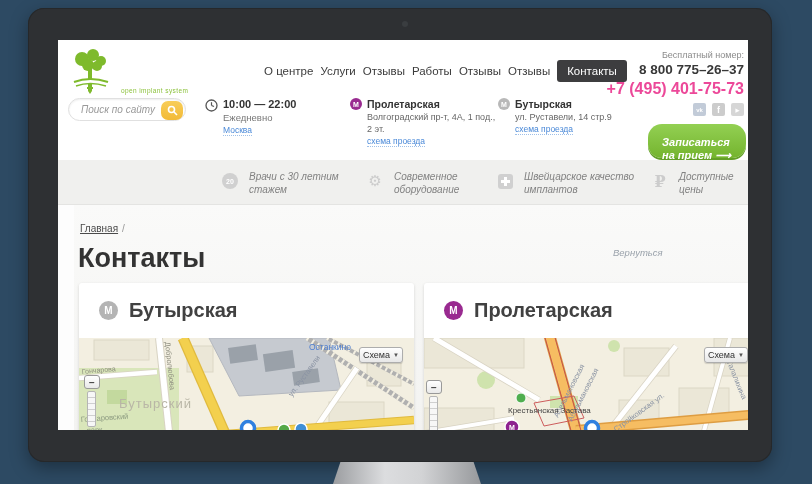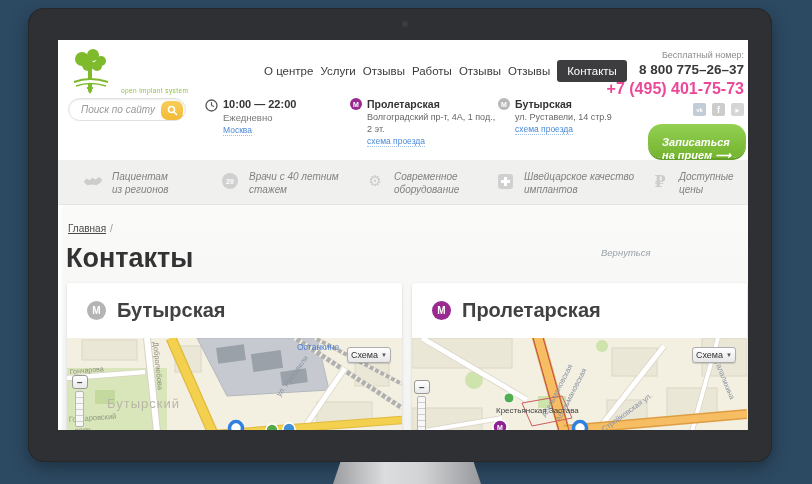--- a/index.html
+++ b/index.html
@@ -68,21 +68,21 @@
   .fi { width:20px; height:20px; display:flex; align-items:center; justify-content:center; }
   .fi-badge { width:16px; height:16px; border-radius:50%; background:#d0d0d0; color:#fff; font-size:7px; font-weight:bold;
               display:flex; align-items:center; justify-content:center; }
   .fi-gear { font-size:15px; color:#cccccc; }
   .fi-swiss { width:15px; height:15px; border-radius:3px; background:#d0d0d0; position:relative; }
   .fi-swiss:before { content:""; position:absolute; left:6px; top:3px; width:3px; height:9px; background:#fff; }
   .fi-swiss:after { content:""; position:absolute; left:3px; top:6px; width:9px; height:3px; background:#fff; }
   .fi-rub { font-family:"DejaVu Serif", serif; font-size:16px; font-weight:bold; color:#cccccc; }
 
   
-  .content { position:absolute; left:4px; top:165px; width:690px; height:225px;
+  .content { position:absolute; left:16px; top:165px; width:690px; height:225px;
              background:linear-gradient(#fafaf9,#f3f3f1); }
   .crumb { position:absolute; left:6px; top:18px; font-size:10px; color:#4a4a4a; }
   .crumb a { color:#4a4a4a; text-decoration:underline; cursor:pointer; }
   .crumb-sep { color:#999; margin-left:4px; }
   .back-link { position:absolute; left:539px; top:42px; font-style:italic; font-size:9.5px; color:#9aa2ab; cursor:pointer; }
   .page-title { position:absolute; left:4px; top:38px; font-size:27px; font-weight:bold; color:#333; }
 
   .cards { position:absolute; left:5px; top:78px; width:680px; display:flex; gap:10px; }
   .card { width:335px; background:#fff; border-radius:3px 3px 0 0; box-shadow:0 1px 3px rgba(0,0,0,.15); overflow:hidden; }
   .card-head { position:relative; height:55px; }
@@ -194,33 +194,25 @@
       </div>
 
       <div class="cta">
         <span>Записаться</span><br>
         <span>на прием</span>
         <span>⟶</span>
       </div>
     </div>
 
     <div class="features">
-      <div class="feat" style="left:25px;">
-        <div class="fi">
-          <svg width="24" height="15" viewBox="0 0 24 15">
-              <path d="M1 8 L4 4 L8 6 L11 3 L15 5 L19 2 L23 5 L21 9 L16 12 L10 11 L5 12 Z" fill="#cdcdcb"></path>
-            </svg>
-        </div>
-        <div class="feat-txt"><span>Пациентам</span><br><span>из регионов</span></div>
-      </div>
       <div class="feat" style="left:162px;">
         <div class="fi">
             <div class="fi-badge">20</div>
           </div>
-        <div class="feat-txt"><span>Врачи с 40 летним</span><br><span>стажем</span></div>
+        <div class="feat-txt"><span>Врачи с 30 летним</span><br><span>стажем</span></div>
       </div>
       <div class="feat" style="left:307px;">
         <div class="fi">
             <span class="fi-gear">⚙</span>
           </div>
         <div class="feat-txt"><span>Современное</span><br><span>оборудование</span></div>
       </div>
       <div class="feat" style="left:437px;">
         <div class="fi">
             <div class="fi-swiss"></div>

